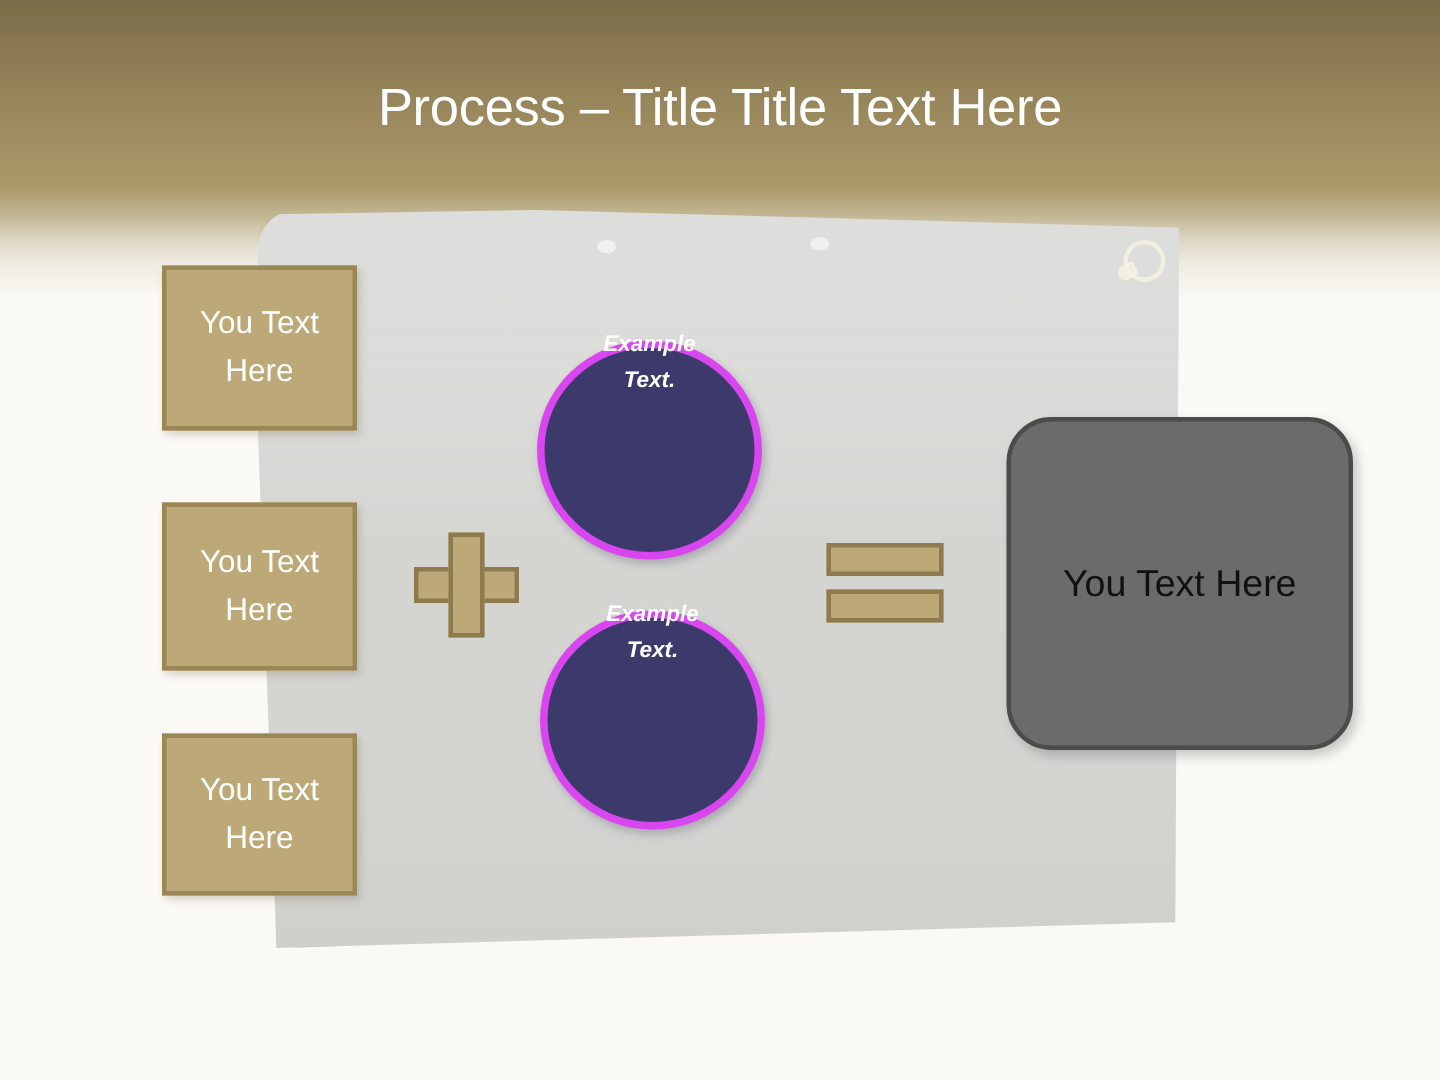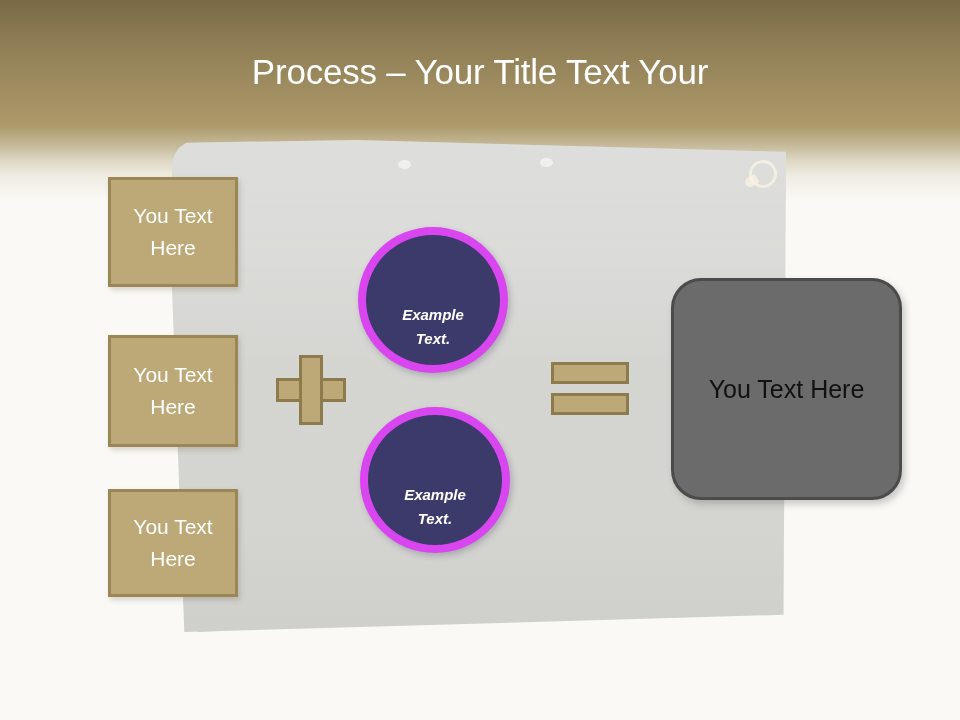--- a/index.html
+++ b/index.html
@@ -159,30 +159,30 @@
     background: #bda977;
   }
 
   
   .circle {
     position: absolute;
     width: 150px;
     height: 146px;
     border-radius: 50%;
     background: #3b3a6b;
-    border: 8px solid #d946ef;
+    border: 5px solid #d946ef;
     box-sizing: border-box;
     color: #ffffff;
     font-size: 15px;
     font-weight: bold;
     font-style: italic;
     line-height: 24px;
     text-align: center;
     display: flex;
-    align-items: flex-end;
+    align-items: flex-start;
     justify-content: center;
     box-shadow: 2px 3px 6px rgba(60,58,90,0.28);
   }
   .circle .ctext { transform: translateY(-14px); }
   .circle.c1 { left: 358px; top: 227px; }
   .circle.c2 { left: 360px; top: 407px; }
 
   
   .equals { position: absolute; left: 551px; top: 362px; width: 78px; height: 53px; }
   .equals .ebar {
@@ -218,21 +218,21 @@
   }
 </style>
 </head>
 <body>
 
 <div id="slide">
 
   <div class="banner"></div>
 
   <div class="title">
-    <span class="strong">Process</span><span class="light"> – Your Title Text Your</span>
+    <span class="strong">Process</span><span class="light"> – Title Title Text Here</span>
   </div>
 
   <div class="board">
     <div class="board-sheen"></div>
     <div class="board-dot d1"></div>
     <div class="board-dot d2"></div>
     <div class="board-clip"></div>
     <div class="board-foot f1"></div>
     <div class="board-foot f2"></div>
   </div>

